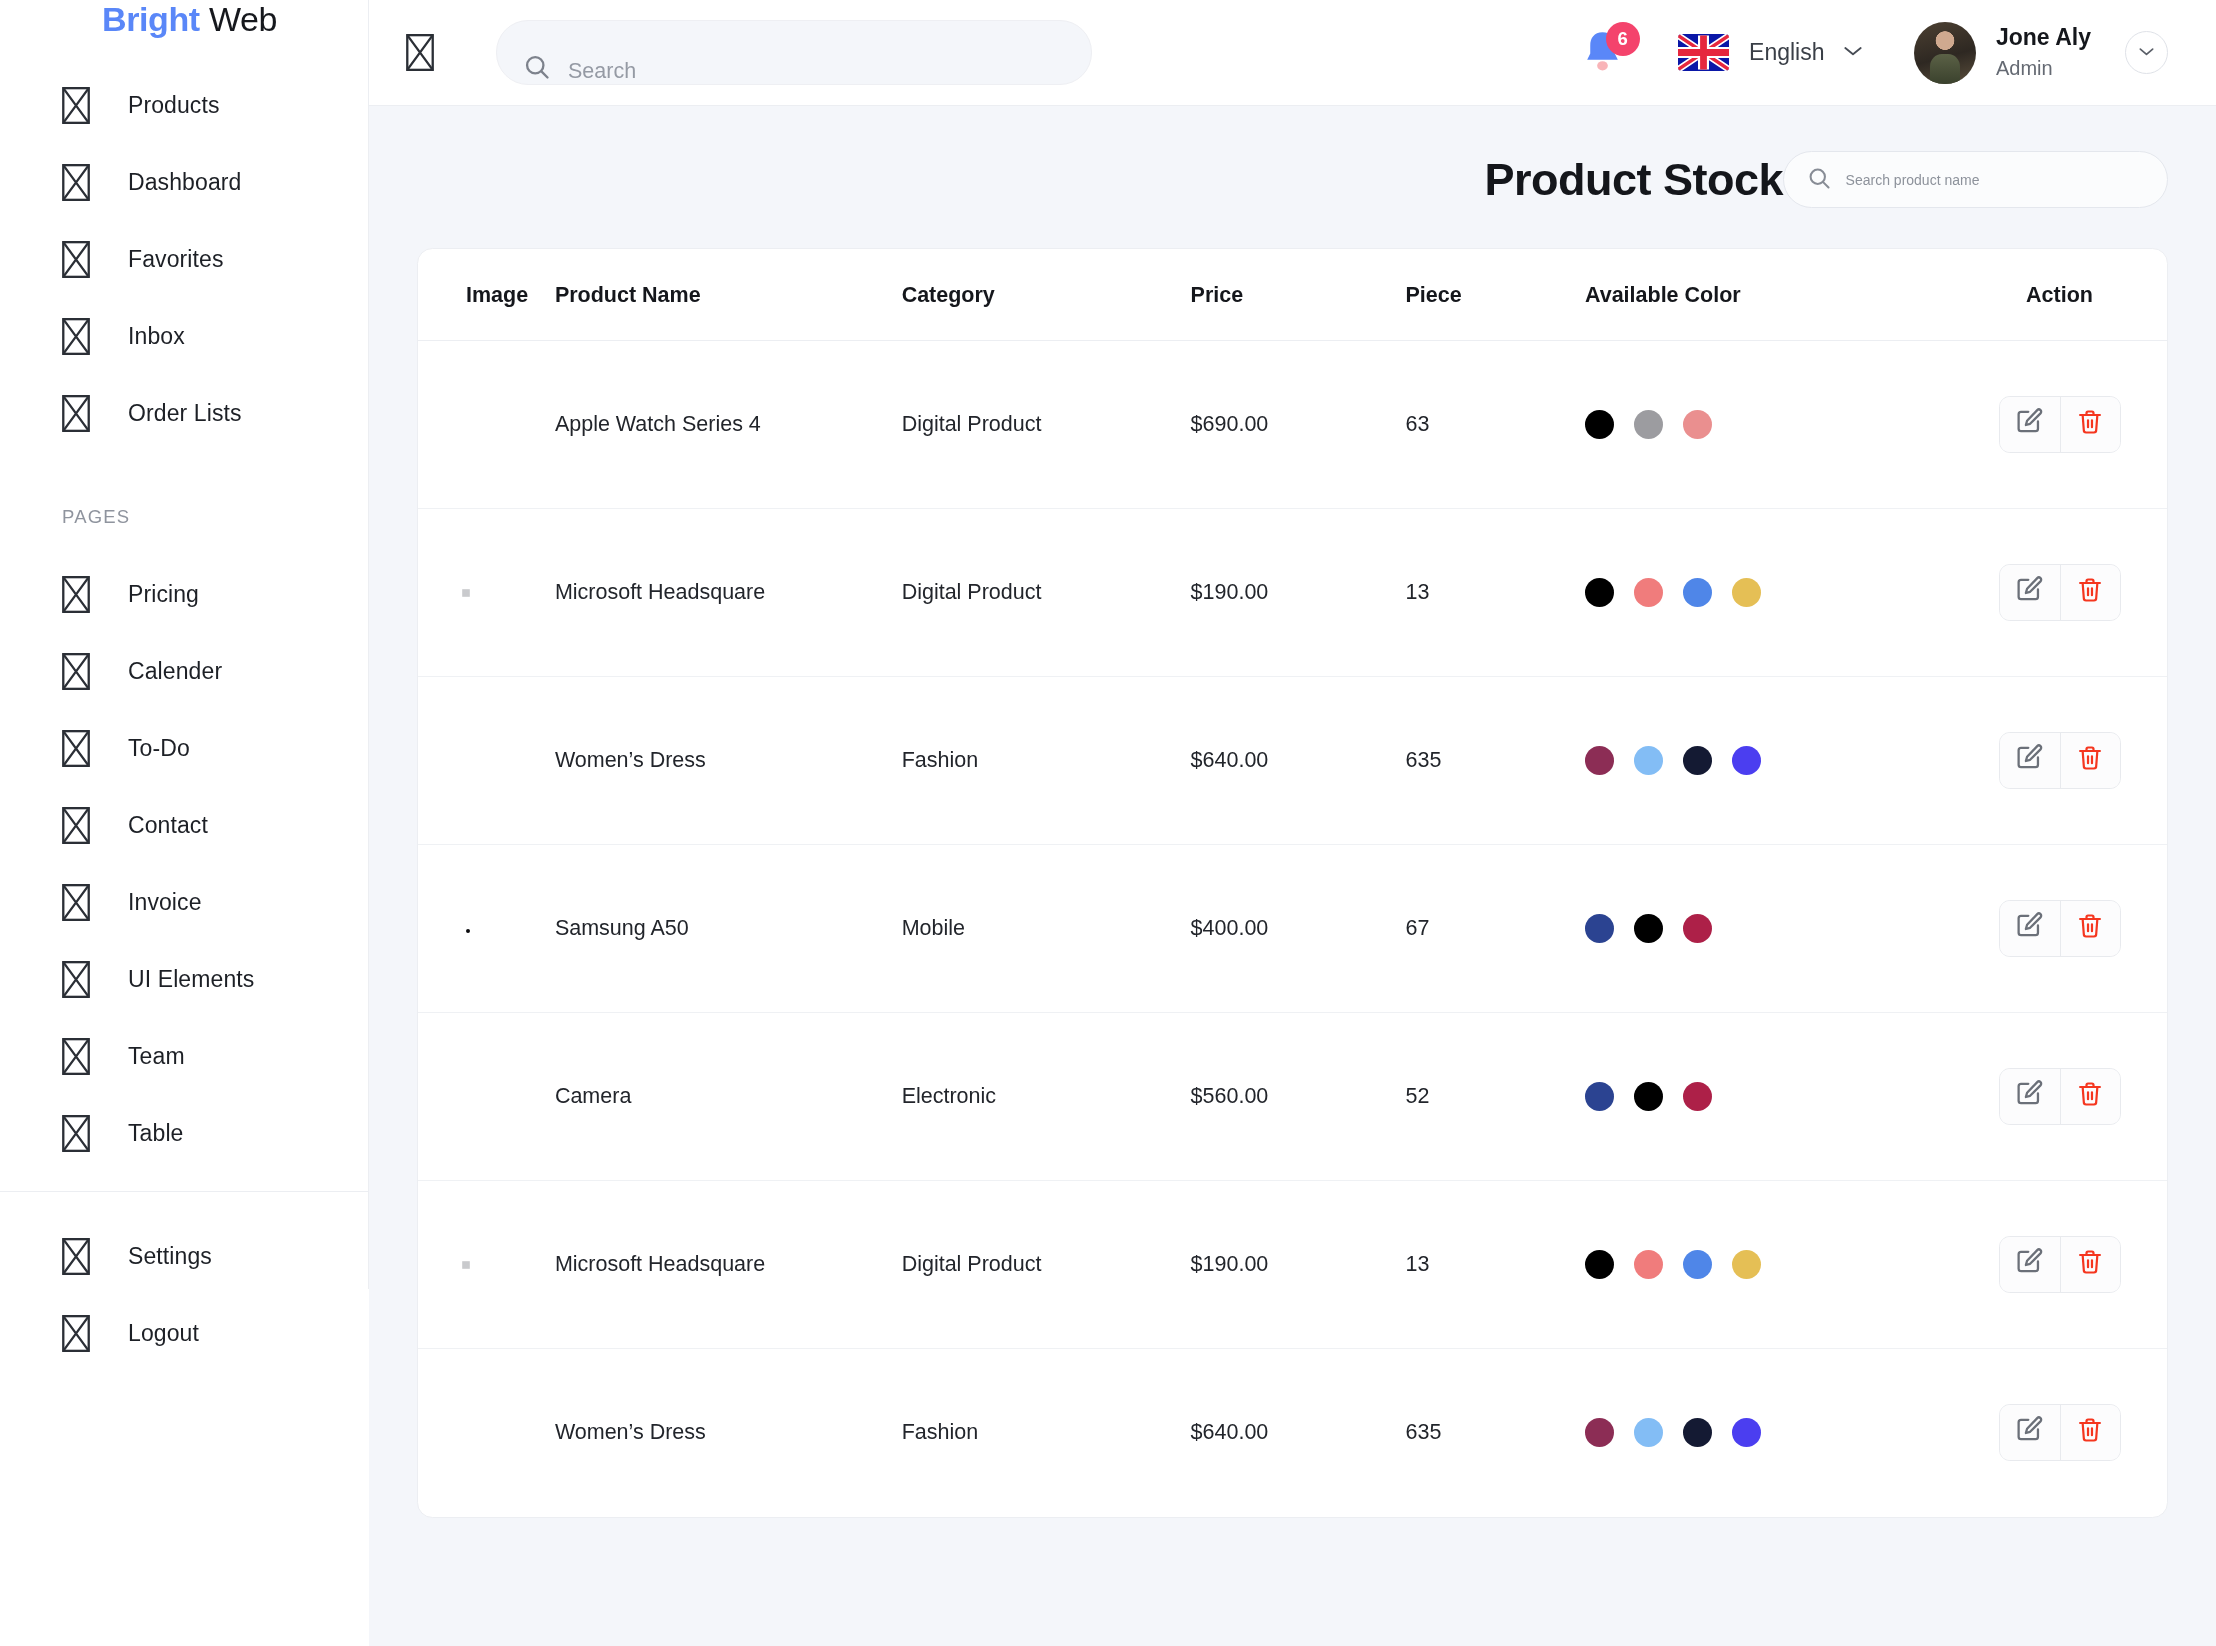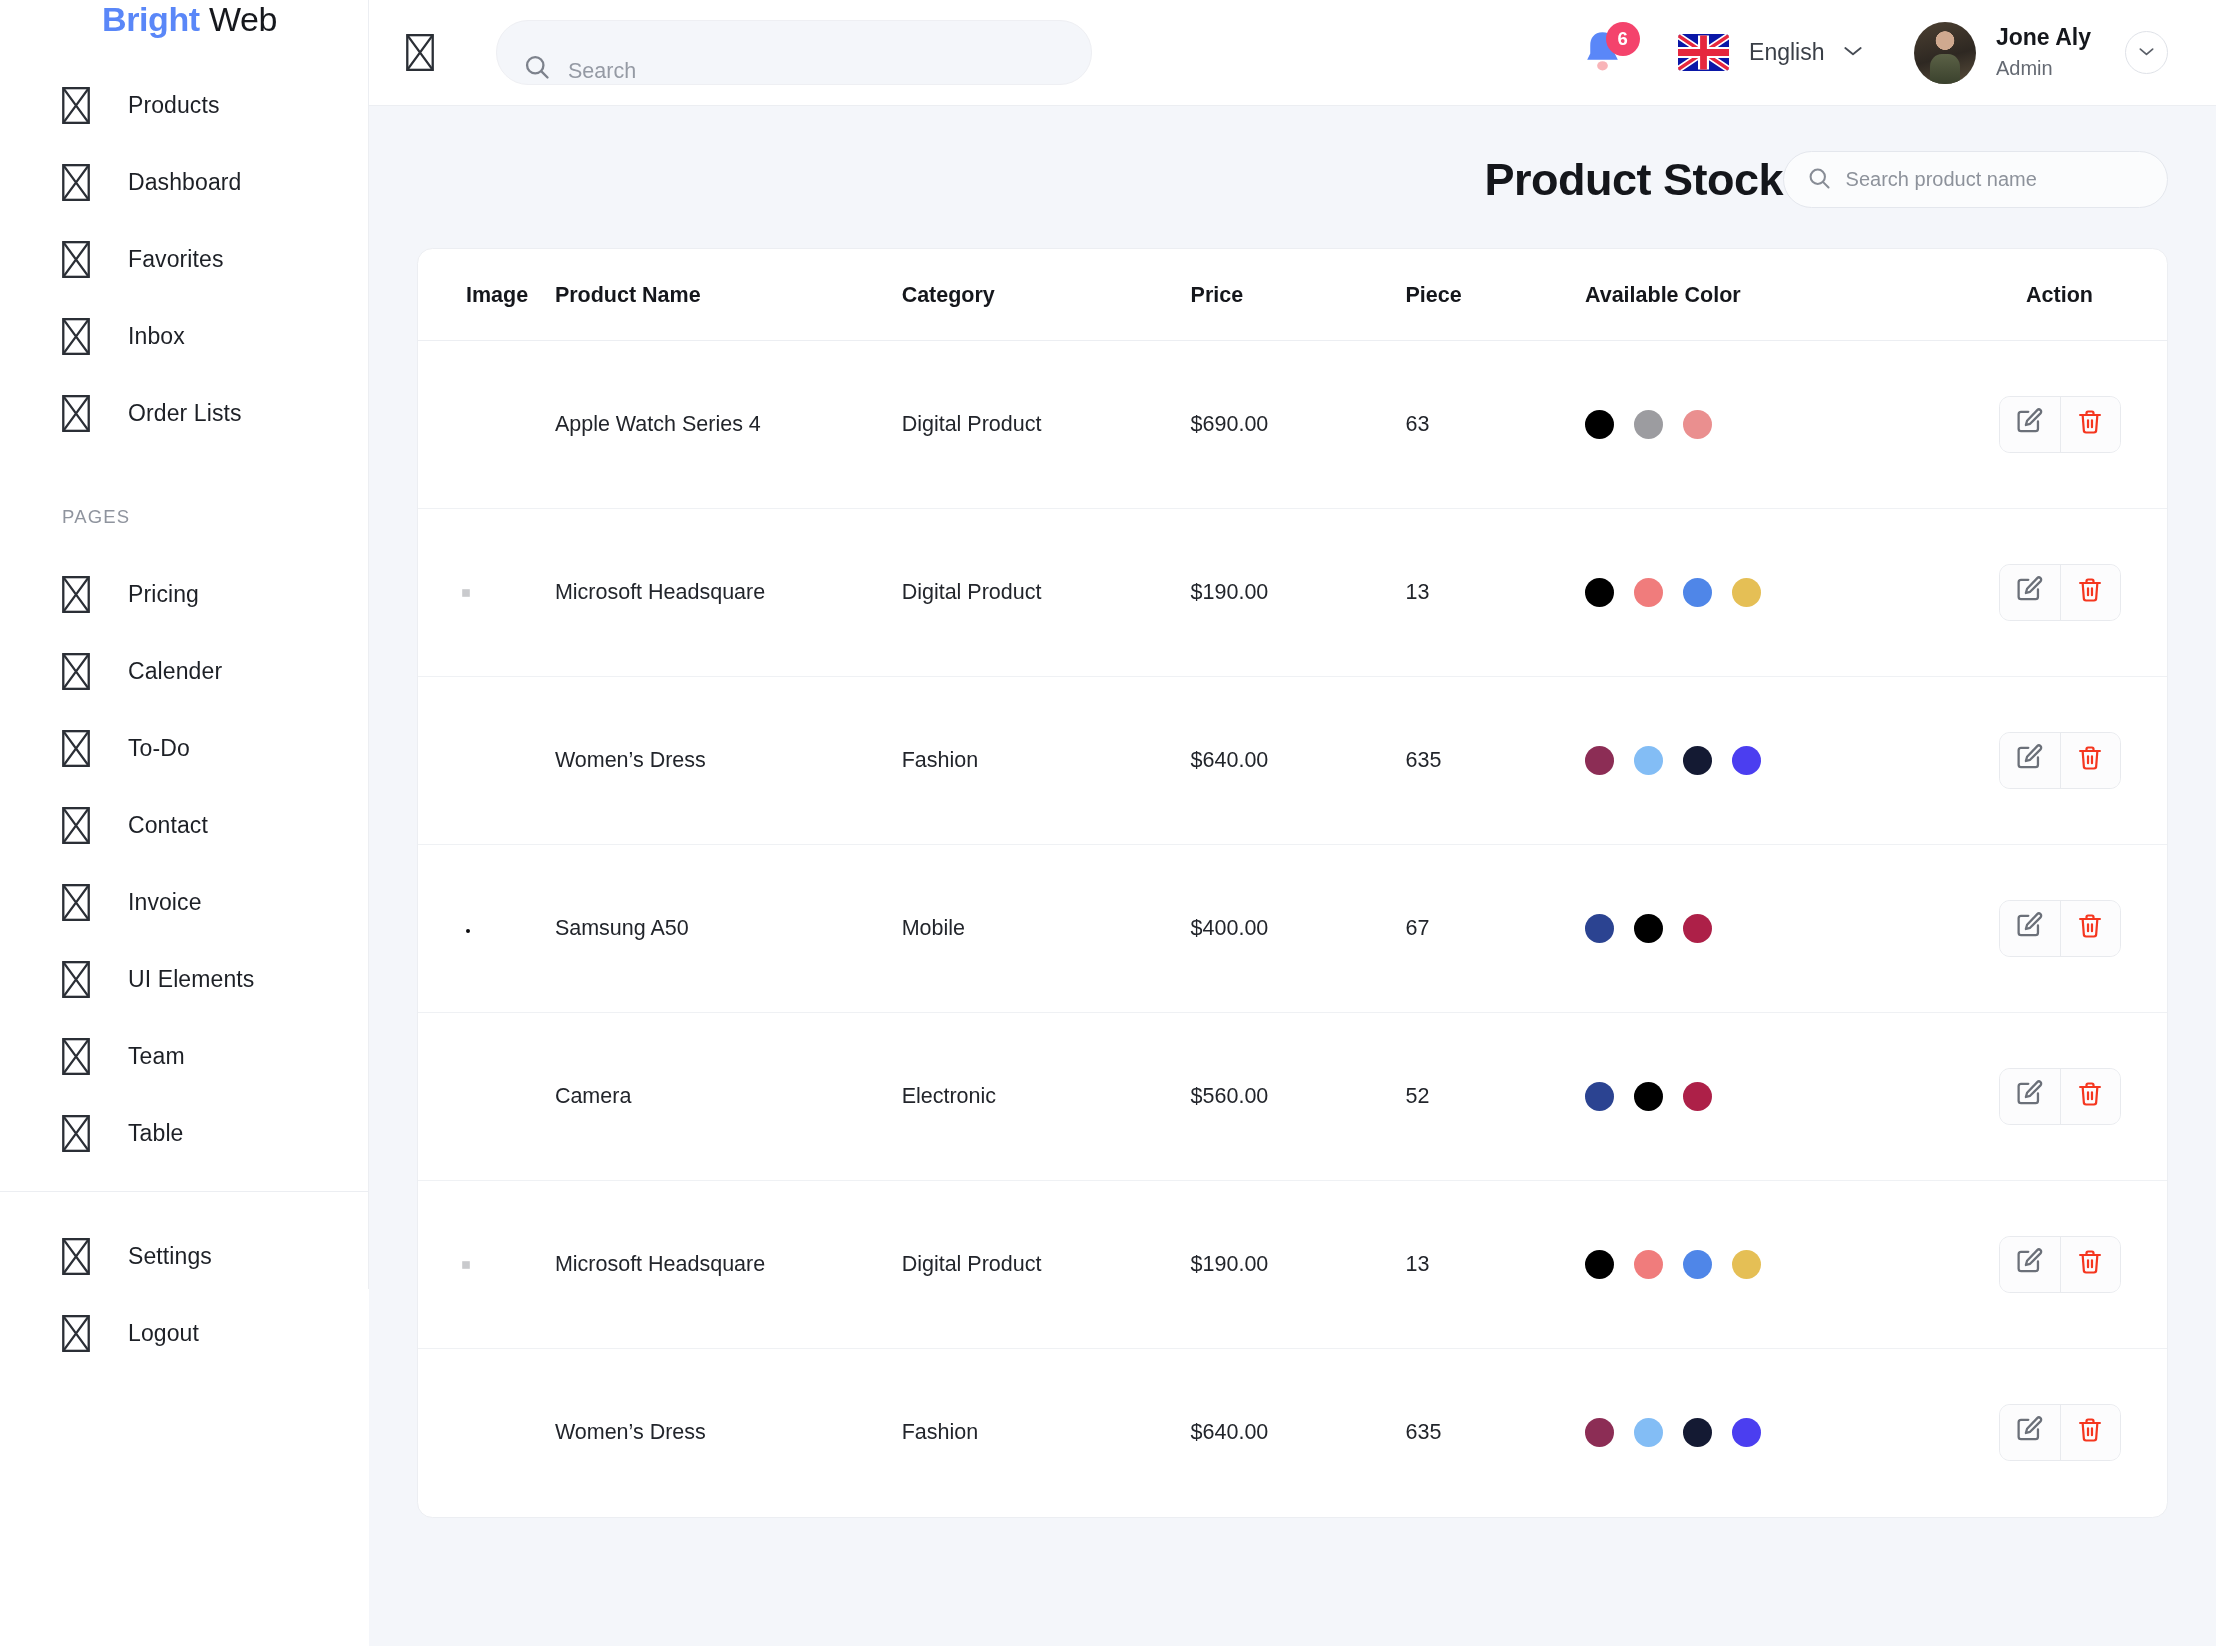--- a/index.html
+++ b/index.html
@@ -109,21 +109,21 @@
   }
   .pagehead { display: flex; align-items: center; margin-bottom: 40px; }
   .pagetitle { font-size: 45px; font-weight: 700; color: #14161b; letter-spacing: -0.5px; }
   .prodsearch {
     margin-left: auto; width: 385px; height: 57px;
     background: #fbfcfd; border: 1.5px solid #e4e7ed; border-radius: 29px;
     display: flex; align-items: center; padding: 0 23px;
   }
   .prodsearch input {
     border: 0; outline: 0; background: transparent; margin-left: 14px;
-    font-size: 20px; color: #14532d; width: 100%;
+    font-size: 14px; color: #14532d; width: 100%;
     font-family: "Liberation Sans", sans-serif;
   }
   .prodsearch input::placeholder { color: #8d929b; }
 
   .card {
     background: #ffffff; border-radius: 15.4px; border: 1.5px solid #eceef2;
     overflow: hidden;
   }
   table { width: 100%; border-collapse: collapse; table-layout: fixed; }
   thead th {

